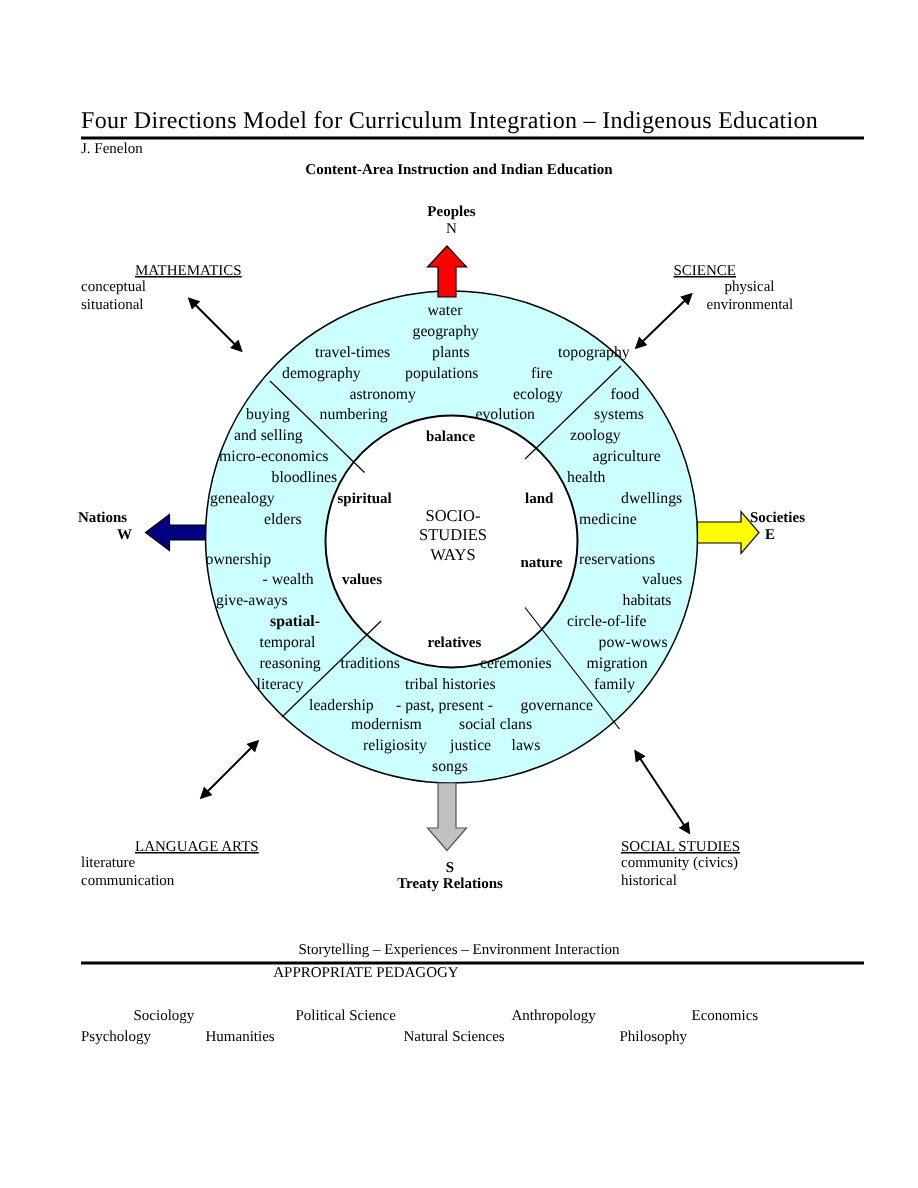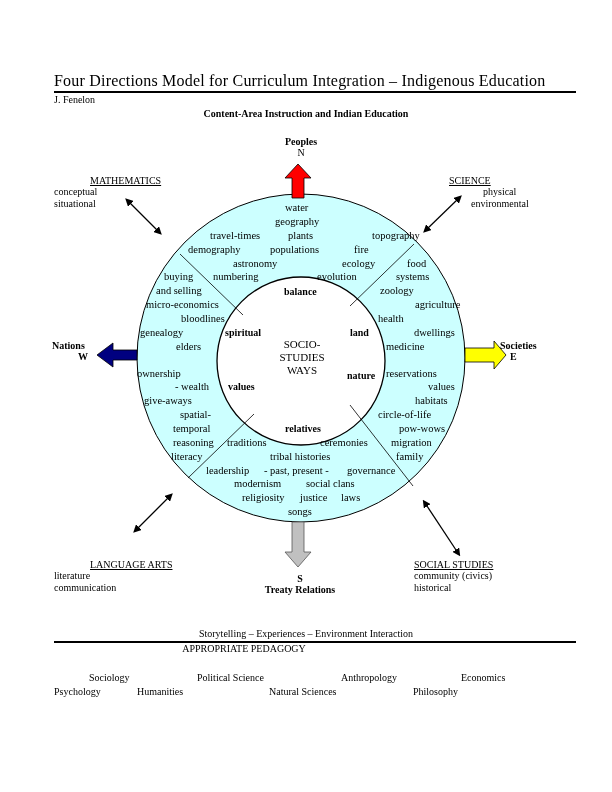--- a/index.html
+++ b/index.html
@@ -112,29 +112,29 @@
 
 <span class="ring-word" style="left:164px; top:271px;">buying</span>
 <span class="ring-word" style="left:156px; top:285px;">and selling</span>
 <span class="ring-word" style="left:146px; top:299px;">micro-economics</span>
 <span class="ring-word" style="left:170px; top:313px;padding-left:11px;">bloodlines</span>
 <span class="ring-word" style="left:140px; top:327px;">genealogy</span>
 <span class="ring-word" style="left:176px; top:341px;">elders</span>
 <span class="ring-word" style="left:137px; top:368px;">ownership</span>
 <span class="ring-word" style="left:175px; top:381px;">- wealth</span>
 <span class="ring-word" style="left:144px; top:395px;">give-aways</span>
-<span class="ring-word" style="left:180px; top:409px;">spatial-</span>
+<span class="ring-word" style="left:180px; top:409px;font-weight:bold;">spatial-</span>
 <span class="ring-word" style="left:173px; top:423px;">temporal</span>
 <span class="ring-word" style="left:173px; top:437px;">reasoning</span>
 <span class="ring-word" style="left:171px; top:451px;">literacy</span>
 
 <span class="ring-word" style="left:407px; top:258px;">food</span>
 <span class="ring-word" style="left:396px; top:271px;">systems</span>
 <span class="ring-word" style="left:380px; top:285px;">zoology</span>
-<span class="ring-word" style="left:395px; top:299px;margin-left:20px;">agriculture</span>
+<span class="ring-word" style="left:395px; top:299px;">agriculture</span>
 <span class="ring-word" style="left:378px; top:313px;">health</span>
 <span class="ring-word" style="left:414px; top:327px;">dwellings</span>
 <span class="ring-word" style="left:386px; top:341px;">medicine</span>
 <span class="ring-word" style="left:386px; top:368px;">reservations</span>
 <span class="ring-word" style="left:428px; top:381px;">values</span>
 <span class="ring-word" style="left:415px; top:395px;">habitats</span>
 <span class="ring-word" style="left:378px; top:409px;">circle-of-life</span>
 <span class="ring-word" style="left:399px; top:423px;">pow-wows</span>
 <span class="ring-word" style="left:391px; top:437px;">migration</span>
 <span class="ring-word" style="left:396px; top:451px;">family</span>

